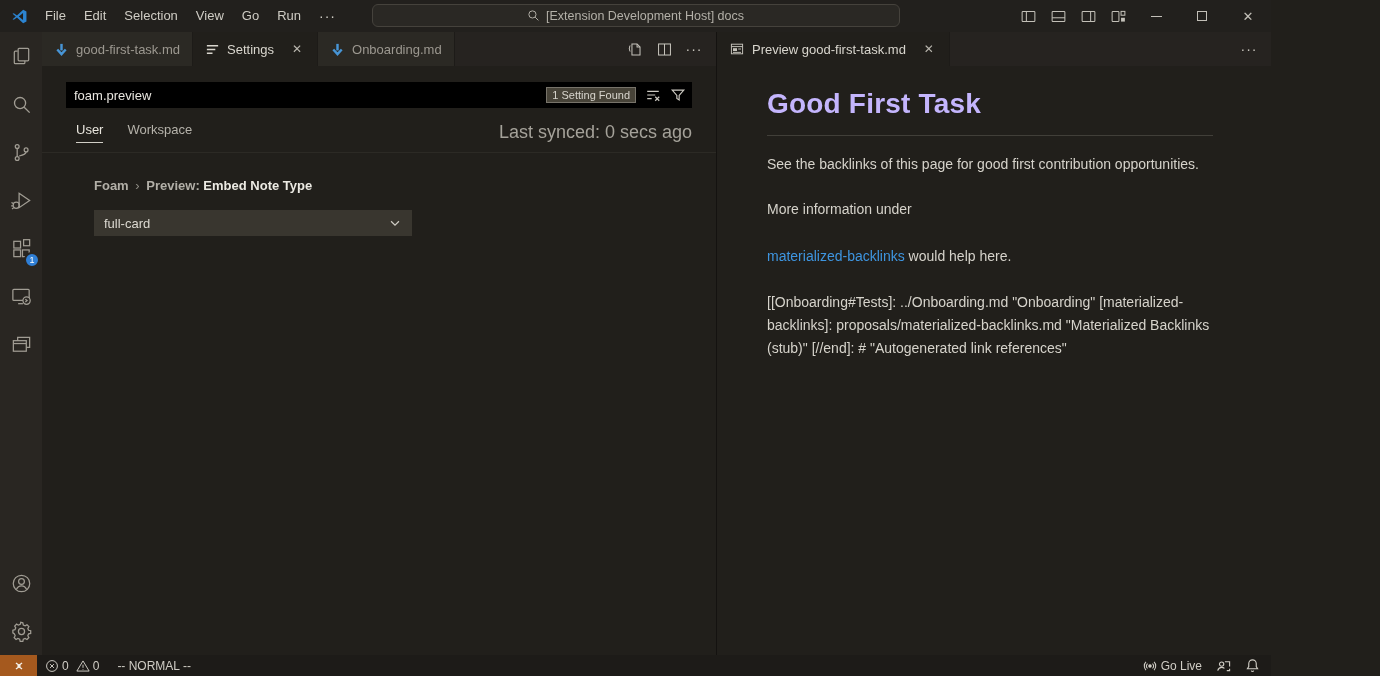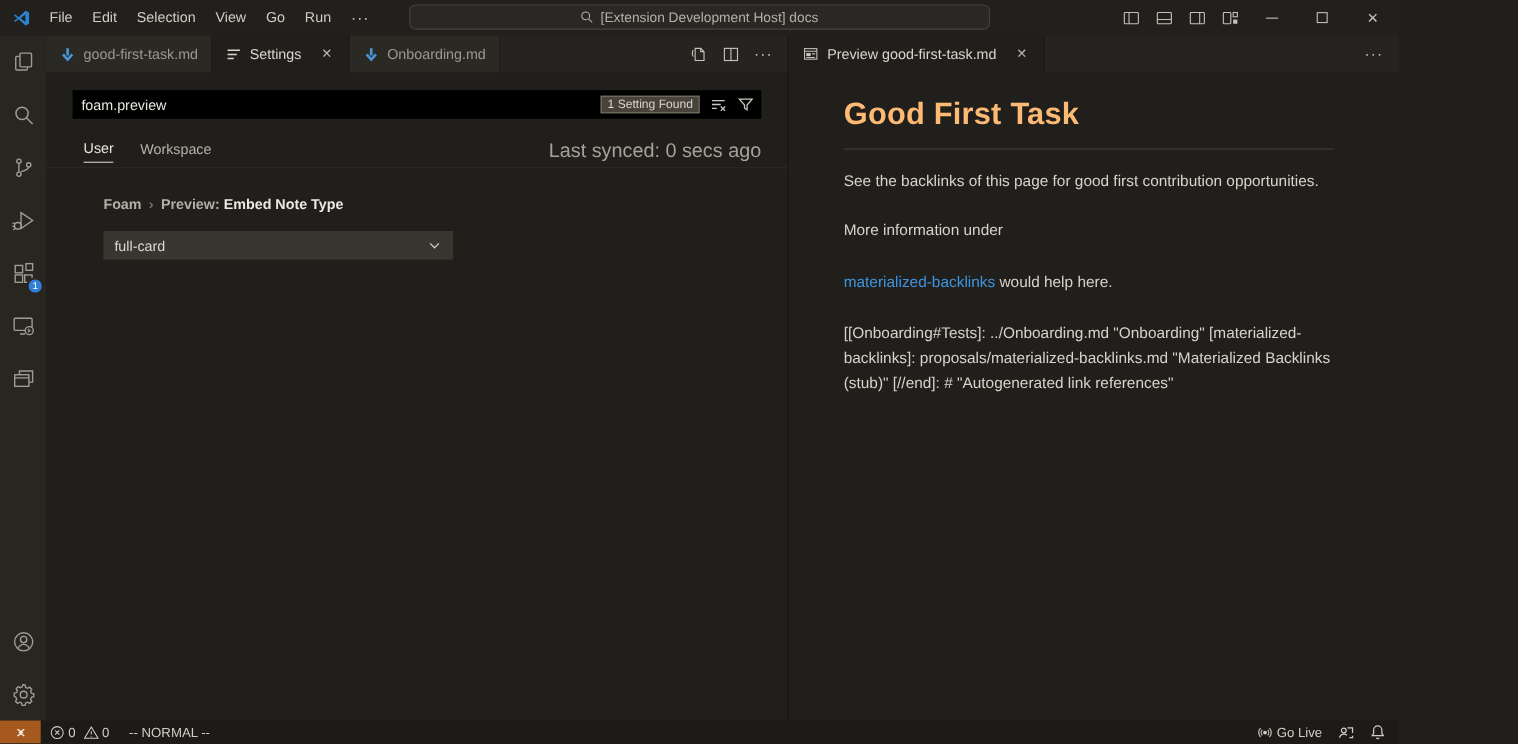--- a/index.html
+++ b/index.html
@@ -60,37 +60,37 @@
   .settings-body { flex:1; background:#211f1b; position:relative; font-size:13px; }
   .s-search { position:absolute; left:24px; right:24px; top:16px; height:26px;
               background:#000000; display:flex; align-items:center; }
   .s-input { flex:1; min-width:0; background:transparent; border:none; outline:none;
              color:#e8e5df; font-size:13px; padding:0 8px; font-family:inherit; }
   .s-badge { flex:none; font-size:11px; color:#d8d5cd; background:#474338; border:1px solid #77736a;
              padding:1px 5px; margin-right:6px; white-space:nowrap; }
   .s-act { flex:none; width:22px; height:22px; display:flex; align-items:center; justify-content:center;
            color:#cdcac2; margin-right:3px; cursor:pointer; border-radius:3px; }
   .scope-row { position:absolute; top:56px; left:34px; right:24px; height:26px;
-               display:flex; align-items:flex-end; gap:24px; color:#b5b2aa; }
+               display:flex; align-items:flex-start; gap:24px; color:#b5b2aa; }
   .scope { padding-bottom:5px; cursor:pointer; }
   .scope.active { color:#e8e5dd; border-bottom:1px solid #d2cfc7; }
   .last-synced { margin-left:auto; color:#a5a29a; font-size:18px; }
   .settings-header-sep { position:absolute; top:86px; left:0; right:0; border-top:1px solid #2c2a25; }
   .setting-item { position:absolute; top:112px; left:52px; }
   .setting-cat { color:#b2afa7;font-weight:bold; }
   .setting-sep { color:#8f8c84; padding:0 3px; }
   .setting-name { color:#eceae3; font-weight:bold; }
   .setting-select { margin-top:17px; width:318px; height:26px; background:#39362f;
                     display:flex; align-items:center; justify-content:space-between;
                     padding:0 10px; color:#dcd9d1; cursor:pointer; }
 
   
   .preview-body { flex:1; background:#211f1b; padding:18px 58px 0 50px; font-size:14px;
                   color:#d6d3cb; overflow:hidden; line-height:1.45; }
-  .pv-h1 { font-size:28px; font-weight:600; color:#fdba74; margin:0; padding-bottom:10px;
+  .pv-h1 { font-size:28px; font-weight:600; color:#c4b5fd; margin:0; padding-bottom:10px;
            border-bottom:1px solid #413f39; letter-spacing:.2px; }
   .pv-p1 { margin:18px 0 0 0; }
   .pv-p2 { margin:25px 0 0 0; }
   .embed-card { margin-top:23px; border:1px solid #86827a; padding:26px 10px 20px 8px; }
   .pv-h2 { font-size:20px; font-weight:600; color:#edeae3; margin:0; padding-bottom:13px;
            border-bottom:1px solid #55524b; }
   .embed-card ul { margin:15px 0 0 0; padding-left:42px; }
   .embed-card li { margin-bottom:6px; }
   .pv-link-line { margin:27px 0 0 0; }
   .pv-link { color:#3e95e0; text-decoration:none; cursor:pointer; }

